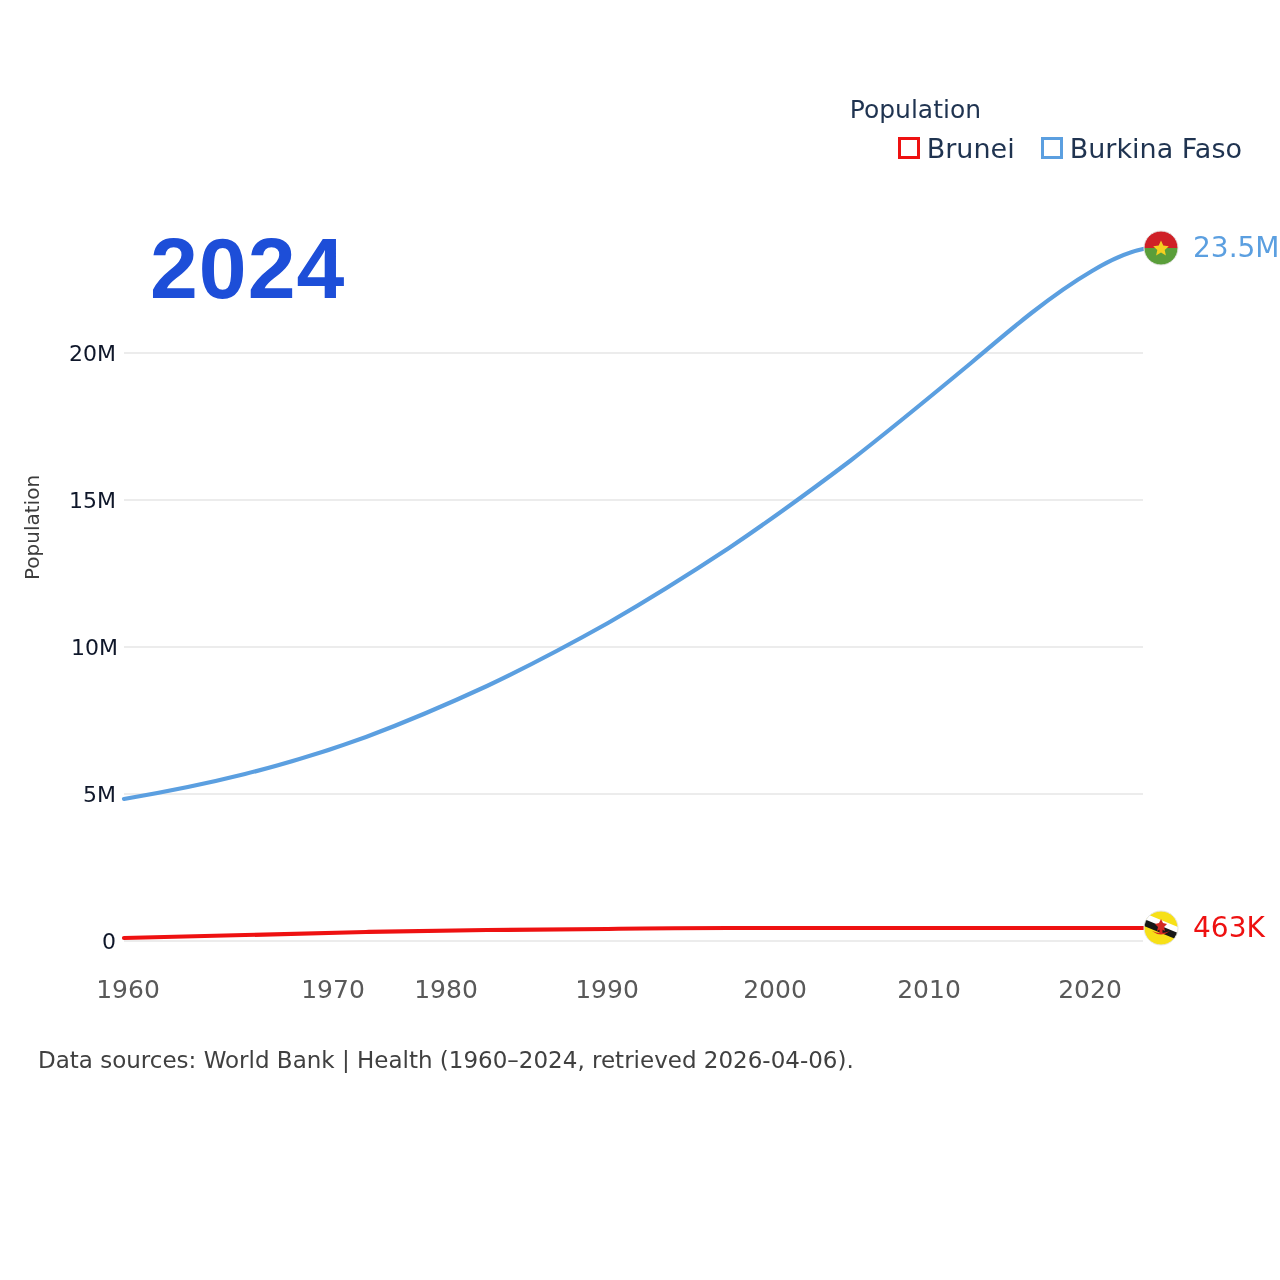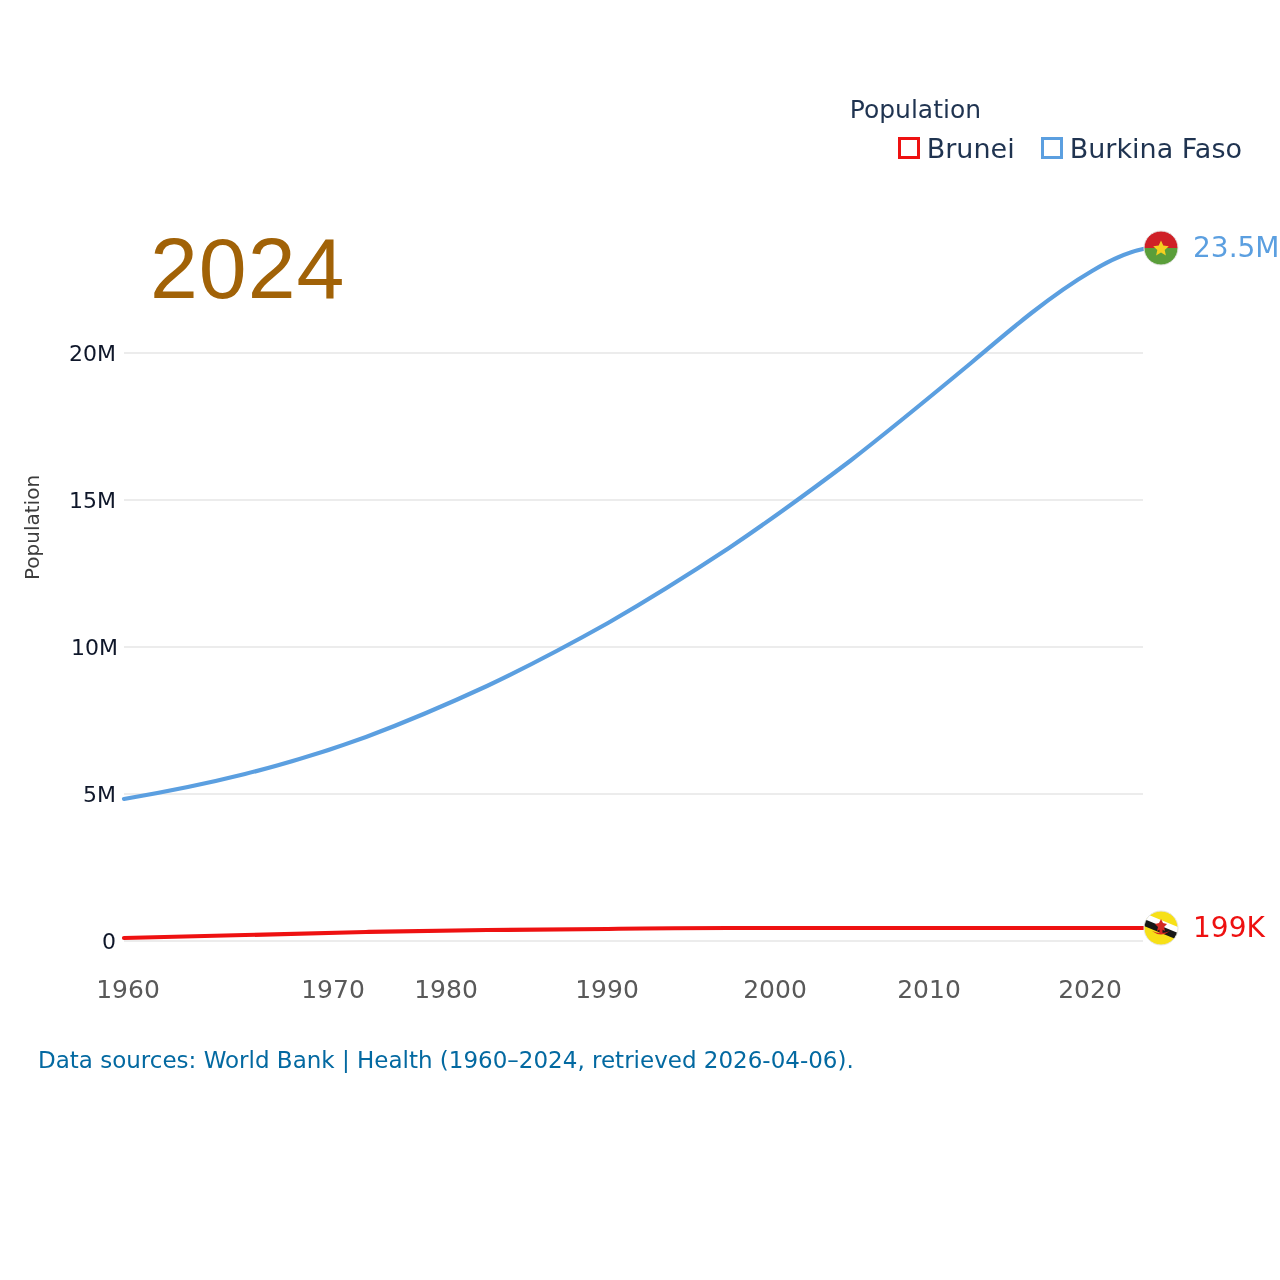--- a/index.html
+++ b/index.html
@@ -56,22 +56,22 @@
     line-height: 1;
     white-space: nowrap;
   }
 
   
   #year-watermark {
     position: absolute;
     left: 150px;
     top: 225px;
     font-size: 86px;
-    font-weight: normal;
-    color: #a16207;
+    font-weight: bold;
+    color: #1d4ed8;
     letter-spacing: 1px;
     line-height: 1;
     font-family: "Liberation Sans", sans-serif;
   }
 
   
   #plot {
     position: absolute;
     left: 0;
     top: 0;
@@ -117,21 +117,21 @@
     line-height: 1;
     margin-left: 10px;
   }
 
   
   #footer {
     position: absolute;
     left: 38px;
     top: 1042px;
     font-size: 23px;
-    color: #0369a1;
+    color: #404040;
     line-height: 1.62;
   }
   #footer div { white-space: nowrap; }
 </style>
 </head>
 <body>
 
 <div id="legend">
   <div id="legend-title">Population</div>
   <div id="legend-items">
@@ -203,18 +203,18 @@
   <div class="xtick" style="left:285px; top:975px;margin-left:48px;">1970</div>
   <div class="xtick" style="left:446px; top:975px;">1980</div>
   <div class="xtick" style="left:607px; top:975px;">1990</div>
   <div class="xtick" style="left:768px; top:975px;margin-left:7px;">2000</div>
   <div class="xtick" style="left:929px; top:975px;">2010</div>
   <div class="xtick" style="left:1090px; top:975px;">2020</div>
 
   <div id="ylabel">Population</div>
 
   <div class="endlabel" style="left:1183px; top:234px; color:#5b9fe0;">23.5M</div>
-  <div class="endlabel" style="left:1183px; top:914px; color:#ee1111;">199K</div>
+  <div class="endlabel" style="left:1183px; top:914px; color:#ee1111;">463K</div>
 </div>
 
 <div id="footer">
   <div>Data sources: World Bank | Health (1960–2024, retrieved 2026-04-06).</div>
 </div>
 
 </body></html>

